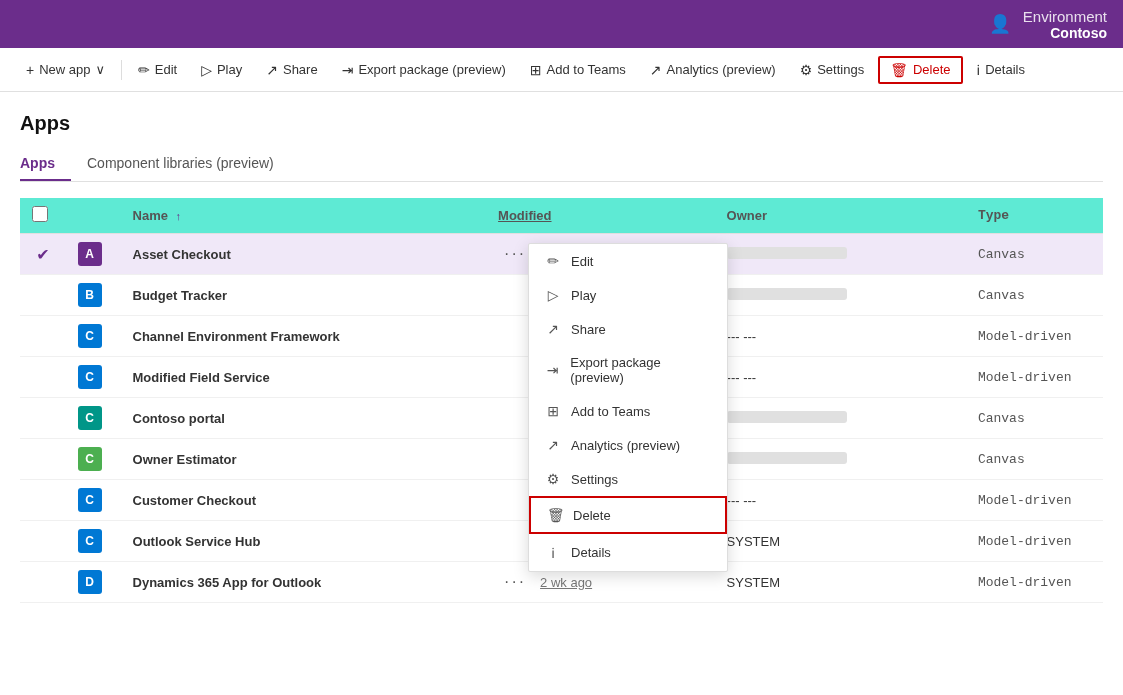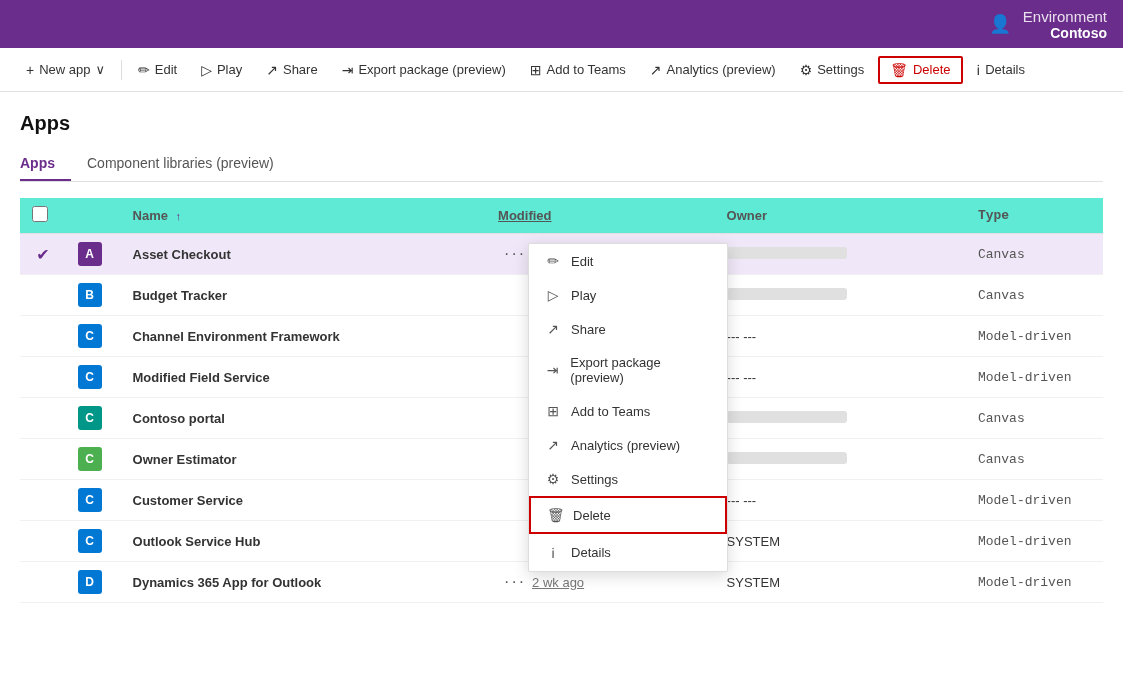--- a/index.html
+++ b/index.html
@@ -335,36 +335,36 @@
           <td class="col-check"></td>
           <td class="col-icon"><div class="app-icon" style="background:#4caf50">C</div></td>
           <td class="col-name"><span class="app-name">Owner Estimator</span></td>
           <td class="col-modified"><span></span></td>
           <td class="col-owner"><span class="blurred-text"></span></td>
           <td class="col-type"><span>Canvas</span></td>
         </tr>
         <tr>
           <td class="col-check"></td>
           <td class="col-icon"><div class="app-icon" style="background:#0078d4">C</div></td>
-          <td class="col-name"><span class="app-name">Customer Service</span></td>
+          <td class="col-name"><span class="app-name">Customer Checkout</span></td>
           <td class="col-modified"><span></span></td>
           <td class="col-owner"><span>---  ---</span></td>
           <td class="col-type"><span>Model-driven</span></td>
         </tr>
         <tr>
           <td class="col-check"></td>
           <td class="col-icon"><div class="app-icon" style="background:#0078d4">C</div></td>
           <td class="col-name"><span class="app-name">Outlook Service Hub</span></td>
           <td class="col-modified"><span></span></td>
           <td class="col-owner"><span>SYSTEM</span></td>
           <td class="col-type"><span>Model-driven</span></td>
         </tr>
         <tr>
           <td class="col-check"></td>
           <td class="col-icon"><div class="app-icon" style="background:#0078d4">D</div></td>
           <td class="col-name"><span class="app-name">Dynamics 365 App for Outlook</span></td>
-          <td class="col-modified"><button class="dots-btn">···</button><span style="color:#777;">2 wk ago</span></td>
+          <td class="col-modified"><button class="dots-btn">···</button><span style="margin-left:8px;color:#777;">2 wk ago</span></td>
           <td class="col-owner"><span>SYSTEM</span></td>
           <td class="col-type"><span>Model-driven</span></td>
         </tr>
       </tbody>
   </table>
 </div>
 
 </body></html>

